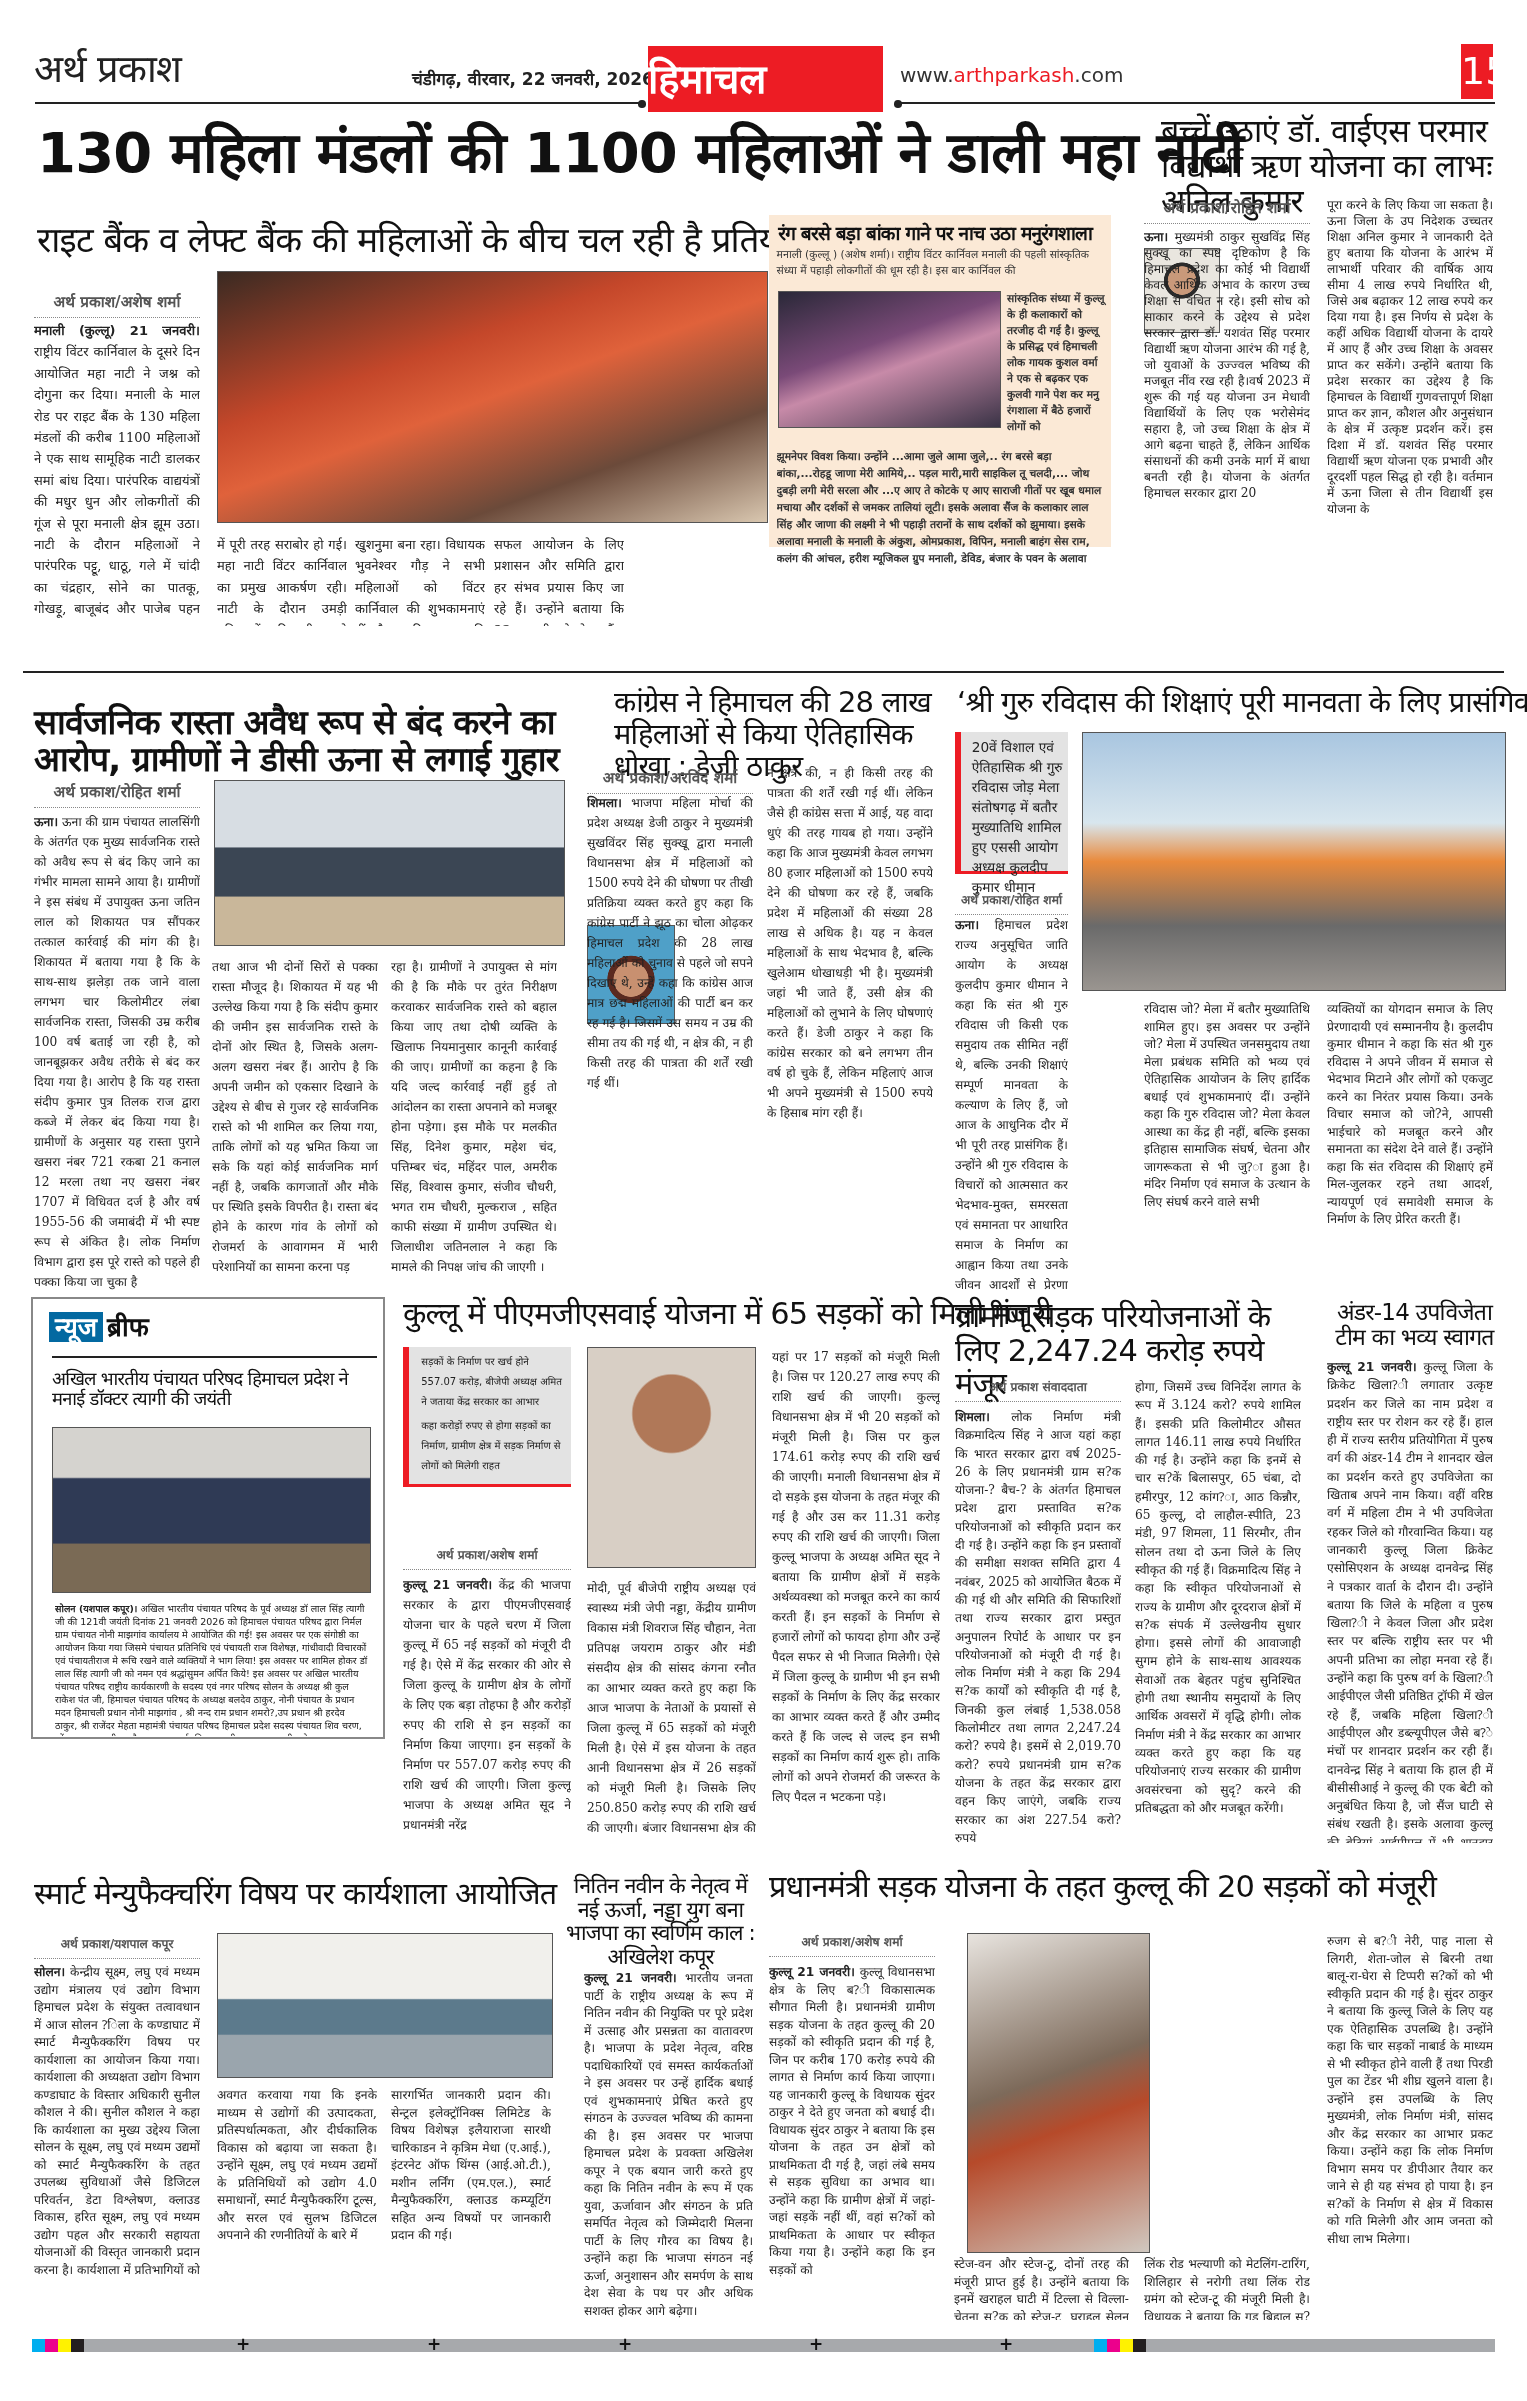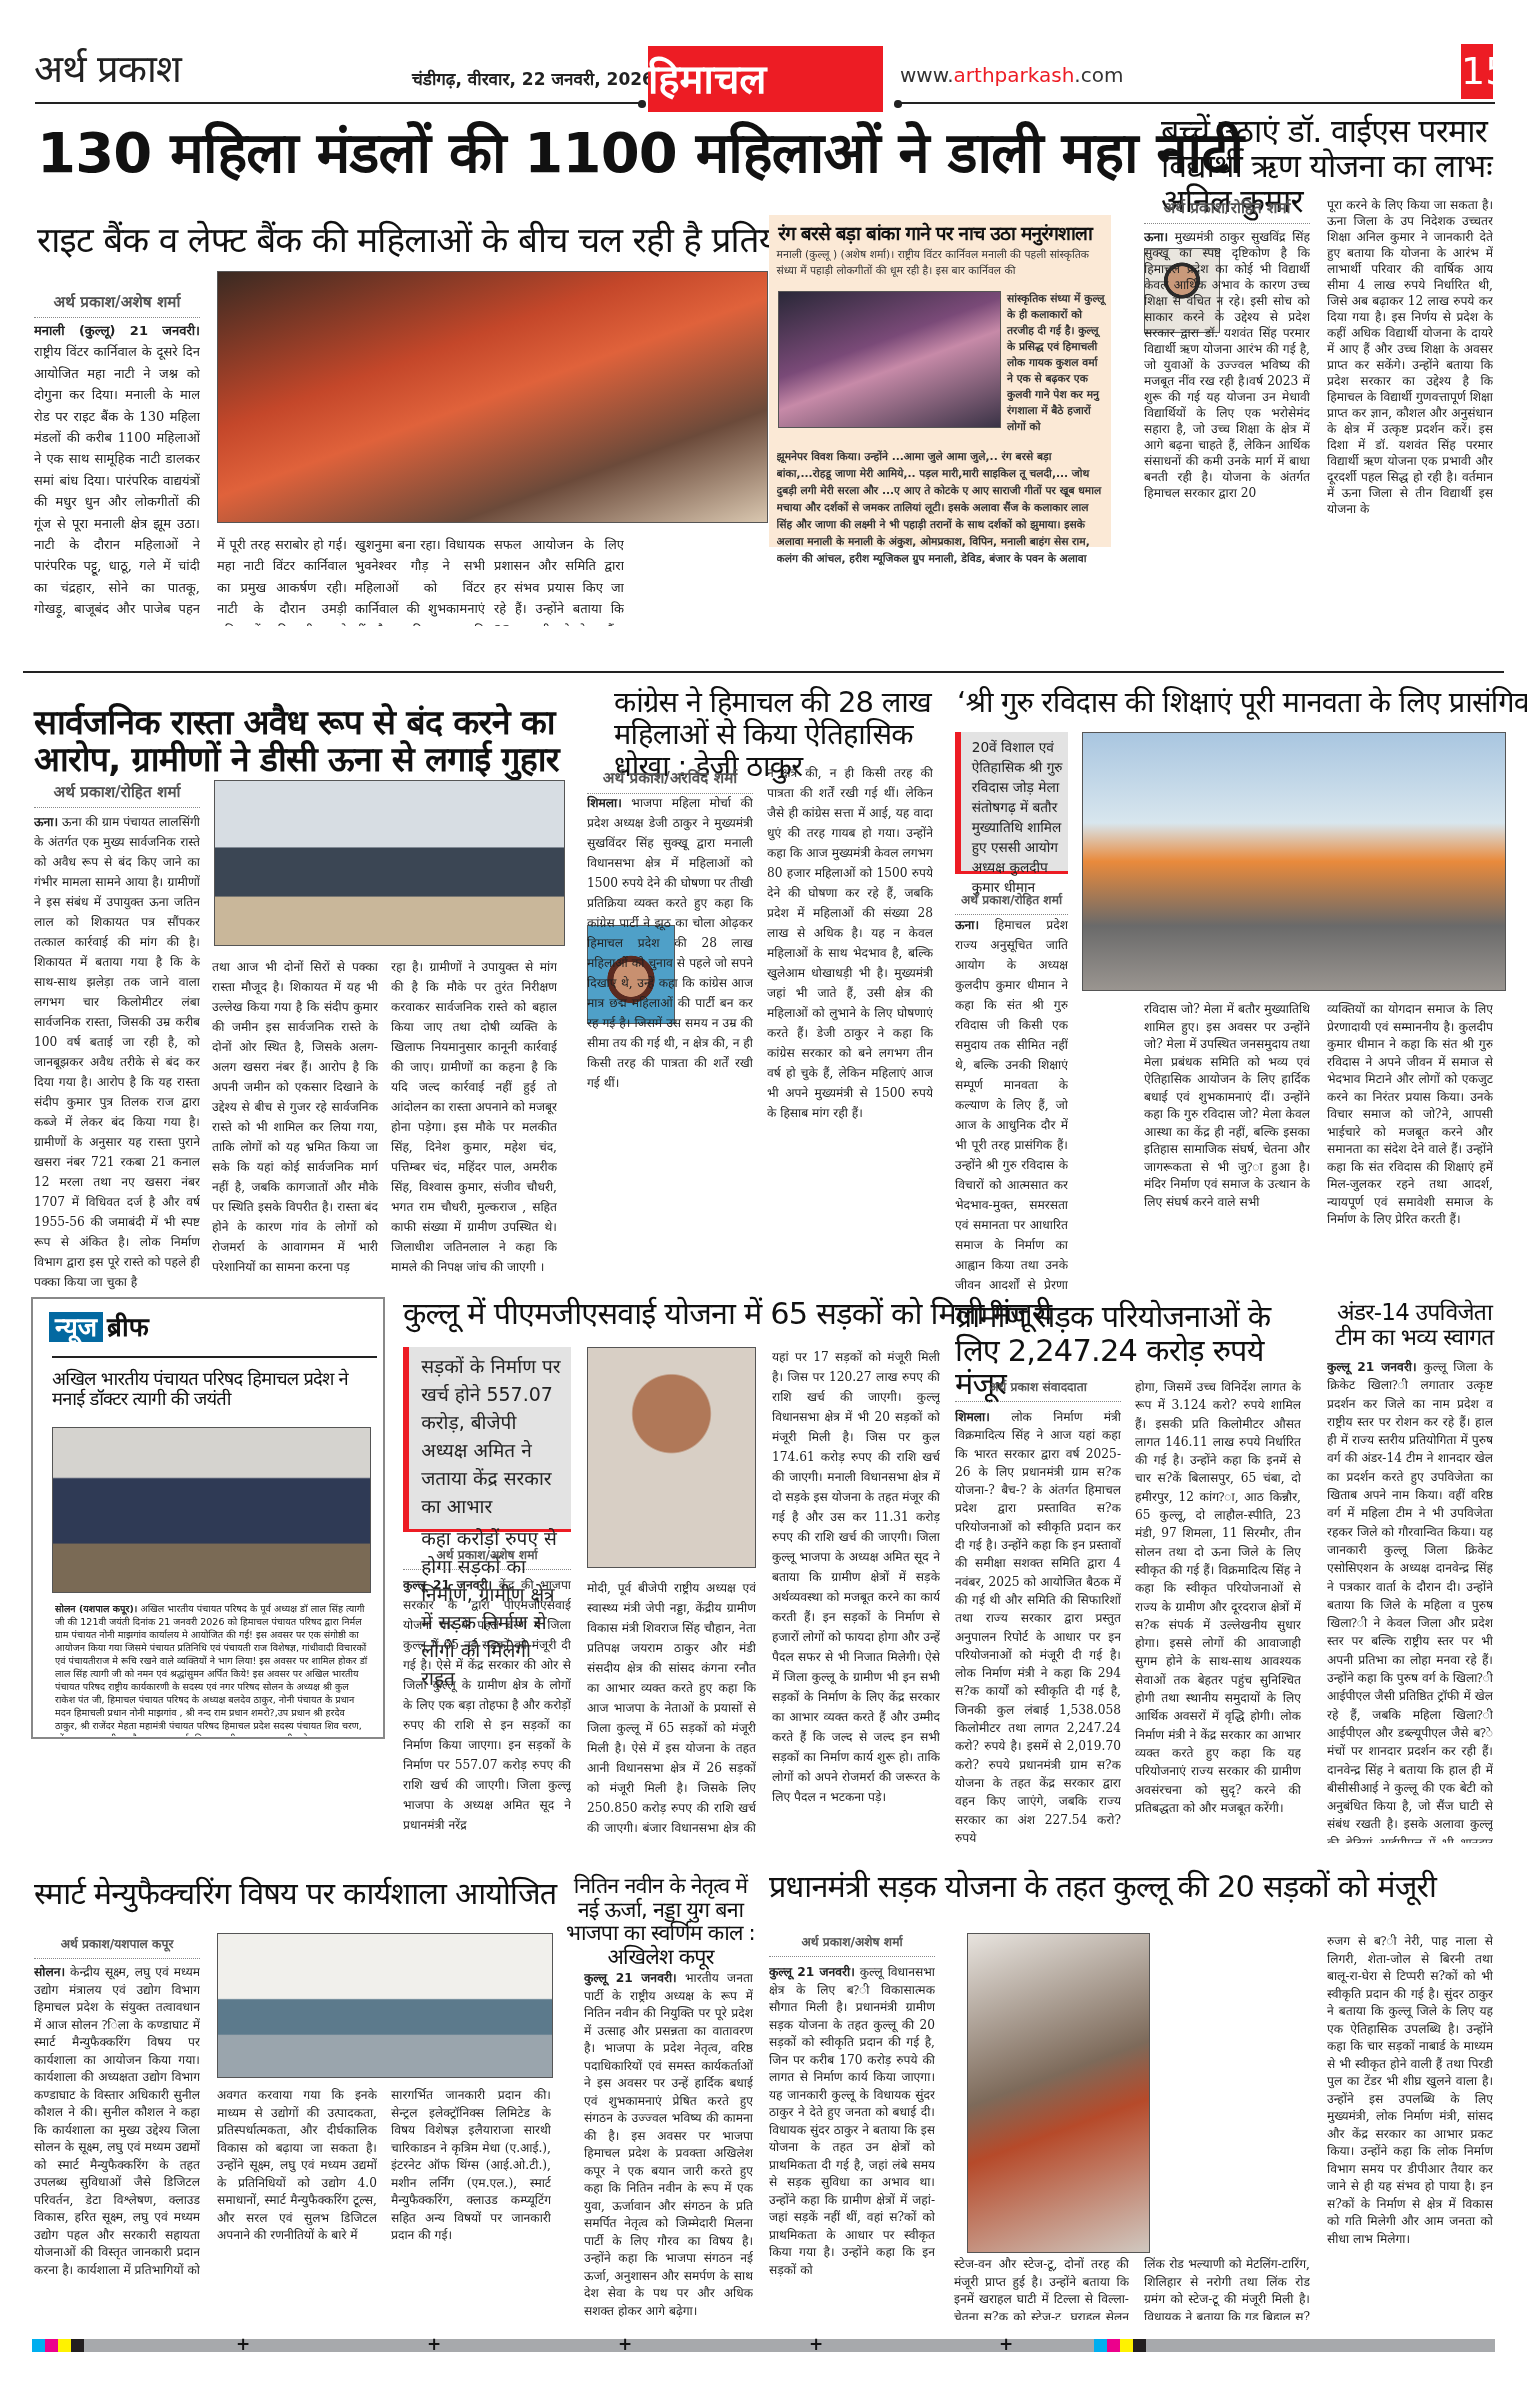--- a/index.html
+++ b/index.html
@@ -99,21 +99,21 @@
 <div class="abs body" style="left:1327px;top:1001px;width:166px;height:290px;overflow:hidden;font-size:12.2px;line-height:17.5px">व्यक्तियों का योगदान समाज के लिए प्रेरणादायी एवं सम्माननीय है। कुलदीप कुमार धीमान ने कहा कि संत श्री गुरु रविदास ने अपने जीवन में समाज से भेदभाव मिटाने और लोगों को एकजुट करने का निरंतर प्रयास किया। उनके विचार समाज को जो?ने, आपसी भाईचारे को मजबूत करने और समानता का संदेश देने वाले हैं। उन्होंने कहा कि संत रविदास की शिक्षाएं हमें मिल-जुलकर रहने तथा आदर्श, न्यायपूर्ण एवं समावेशी समाज के निर्माण के लिए प्रेरित करती हैं।</div>
 
 <div class="abs brief-frame" style="left:30.5px;top:1297px;width:354px;height:442px"></div>
 <div class="abs" style="left:49px;top:1308px"><span class="brief-label">न्यूज</span> <span class="brief-label2">ब्रीफ</span></div>
 <div class="abs rule" style="left:52px;top:1356px;width:325px;height:1.5px"></div>
 <div class="abs hl" style="left:52px;top:1369px;width:320px;font-size:18.3px;font-weight:normal">अखिल भारतीय पंचायत परिषद हिमाचल प्रदेश ने मनाई डॉक्टर त्यागी की जयंती</div>
 <div class="abs photo photo-group" style="left:52px;top:1427px;width:319px;height:166px"></div>
 <div class="abs" style="left:55px;top:1602px;width:314px;height:134px;overflow:hidden;font-size:9.5px;line-height:13px;color:#222"><b>सोलन (यशपाल कपूर)।</b> <span>अखिल भारतीय पंचायत परिषद के पूर्व अध्यक्ष डॉ लाल सिंह त्यागी जी की 121वी जयंती दिनांक 21 जनवरी 2026 को हिमाचल पंचायत परिषद द्वारा निर्मल ग्राम पंचायत नोनी माझगांव कार्यालय मे आयोजित की गई! इस अवसर पर एक संगोष्ठी का आयोजन किया गया जिसमे पंचायत प्रतिनिधि एवं पंचायती राज विशेषज्ञ, गांधीवादी विचारकों एवं पंचायतीराज मे रूचि रखने वाले व्यक्तियों ने भाग लिया! इस अवसर पर शामिल होकर डॉ लाल सिंह त्यागी जी को नमन एवं श्रद्धांसुमन अर्पित किये! इस अवसर पर अखिल भारतीय पंचायत परिषद राष्ट्रीय कार्यकारणी के सदस्य एवं नगर परिषद सोलन के अध्यक्ष श्री कुल राकेश पंत जी, हिमाचल पंचायत परिषद के अध्यक्ष बलदेव ठाकुर, नोनी पंचायत के प्रधान मदन हिमाचली प्रधान नोनी माझगांव , श्री नन्द राम प्रधान शमरो?,उप प्रधान श्री हरदेव ठाकुर, श्री राजेंदर मेहता महामंत्री पंचायत परिषद हिमाचल प्रदेश सदस्य पंचायत शिव चरण, नरेंदर कुमार, अनीता कौडल, पुष्पा शर्मा, विद्या कुमारी, राधा ठाकुर, मीरा मेहता. अजय ठाकुर बीडीसी, बाके लाल उप प्रधान, एवं अंयलॉग उपस्थित हूए!</span></div>
 
 <div class="abs hl" style="left:403px;top:1297px;width:542px;font-size:30.5px;font-weight:normal;white-space:nowrap">कुल्लू में पीएमजीएसवाई योजना में 65 सड़कों को मिली मंजूरी</div>
-<div class="abs quote-box" style="left:403px;top:1347px;width:168px;height:185px;font-size:19px;line-height:28px;padding:4.6px 4.6px 4.6px 12.2px">
+<div class="abs quote-box" style="left:403px;top:1347px;width:168px;height:140px;font-size:10px;line-height:20px;padding:4.6px 4.6px 4.6px 12.2px">
     <div>सड़कों के निर्माण पर खर्च होने 557.07 करोड़, बीजेपी अध्यक्ष अमित ने जताया केंद्र सरकार का आभार</div>
     <div style="margin-top:4.6px">कहा करोड़ों रुपए से होगा सड़कों का निर्माण, ग्रामीण क्षेत्र में सड़क निर्माण से लोगों को मिलेगी राहत</div>
   </div>
 <div class="abs byline" style="left:403px;top:1546px;width:168px;font-size:12.2px">अर्थ प्रकाश/अशेष शर्मा</div>
 <div class="abs body" style="left:403px;top:1575px;width:168px;height:267px;overflow:hidden;font-size:12.2px;line-height:20px"><b>कुल्लू 21 जनवरी।</b> <span>केंद्र की भाजपा सरकार के द्वारा पीएमजीएसवाई योजना चार के पहले चरण में जिला कुल्लू में 65 नई सड़कों को मंजूरी दी गई है। ऐसे में केंद्र सरकार की ओर से जिला कुल्लू के ग्रामीण क्षेत्र के लोगों के लिए एक बड़ा तोहफा है और करोड़ों रुपए की राशि से इन सड़कों का निर्माण किया जाएगा। इन सड़कों के निर्माण पर 557.07 करोड़ रुपए की राशि खर्च की जाएगी। जिला कुल्लू भाजपा के अध्यक्ष अमित सूद ने प्रधानमंत्री नरेंद्र</span></div>
 <div class="abs photo photo-leader" style="left:587px;top:1347px;width:169px;height:221px"></div>
 <div class="abs body" style="left:587px;top:1578px;width:169px;height:263px;overflow:hidden;font-size:12.2px;line-height:20px">मोदी, पूर्व बीजेपी राष्ट्रीय अध्यक्ष एवं स्वास्थ्य मंत्री जेपी नड्डा, केंद्रीय ग्रामीण विकास मंत्री शिवराज सिंह चौहान, नेता प्रतिपक्ष जयराम ठाकुर और मंडी संसदीय क्षेत्र की सांसद कंगना रनौत का आभार व्यक्त करते हुए कहा कि आज भाजपा के नेताओं के प्रयासों से जिला कुल्लू में 65 सड़कों को मंजूरी मिली है। ऐसे में इस योजना के तहत आनी विधानसभा क्षेत्र में 26 सड़कों को मंजूरी मिली है। जिसके लिए 250.850 करोड़ रुपए की राशि खर्च की जाएगी। बंजार विधानसभा क्षेत्र की बात करें तो</div>
 <div class="abs body" style="left:772px;top:1347px;width:168px;height:496px;overflow:hidden;font-size:12.2px;line-height:20px">यहां पर 17 सड़कों को मंजूरी मिली है। जिस पर 120.27 लाख रुपए की राशि खर्च की जाएगी। कुल्लू विधानसभा क्षेत्र में भी 20 सड़कों को मंजूरी मिली है। जिस पर कुल 174.61 करोड़ रुपए की राशि खर्च की जाएगी। मनाली विधानसभा क्षेत्र में दो सड़के इस योजना के तहत मंजूर की गई है और उस कर 11.31 करोड़ रुपए की राशि खर्च की जाएगी। जिला कुल्लू भाजपा के अध्यक्ष अमित सूद ने बताया कि ग्रामीण क्षेत्रों में सड़के अर्थव्यवस्था को मजबूत करने का कार्य करती हैं। इन सड़कों के निर्माण से हजारों लोगों को फायदा होगा और उन्हें पैदल सफर से भी निजात मिलेगी। ऐसे में जिला कुल्लू के ग्रामीण भी इन सभी सड़कों के निर्माण के लिए केंद्र सरकार का आभार व्यक्त करते हैं और उम्मीद करते हैं कि जल्द से जल्द इन सभी सड़कों का निर्माण कार्य शुरू हो। ताकि लोगों को अपने रोजमर्रा की जरूरत के लिए पैदल न भटकना पड़े।</div>
 
 <div class="abs hl" style="left:955px;top:1300px;width:359px;font-size:30.5px;font-weight:normal">ग्रामीण सड़क परियोजनाओं के लिए 2,247.24 करोड़ रुपये मंजूर</div>

